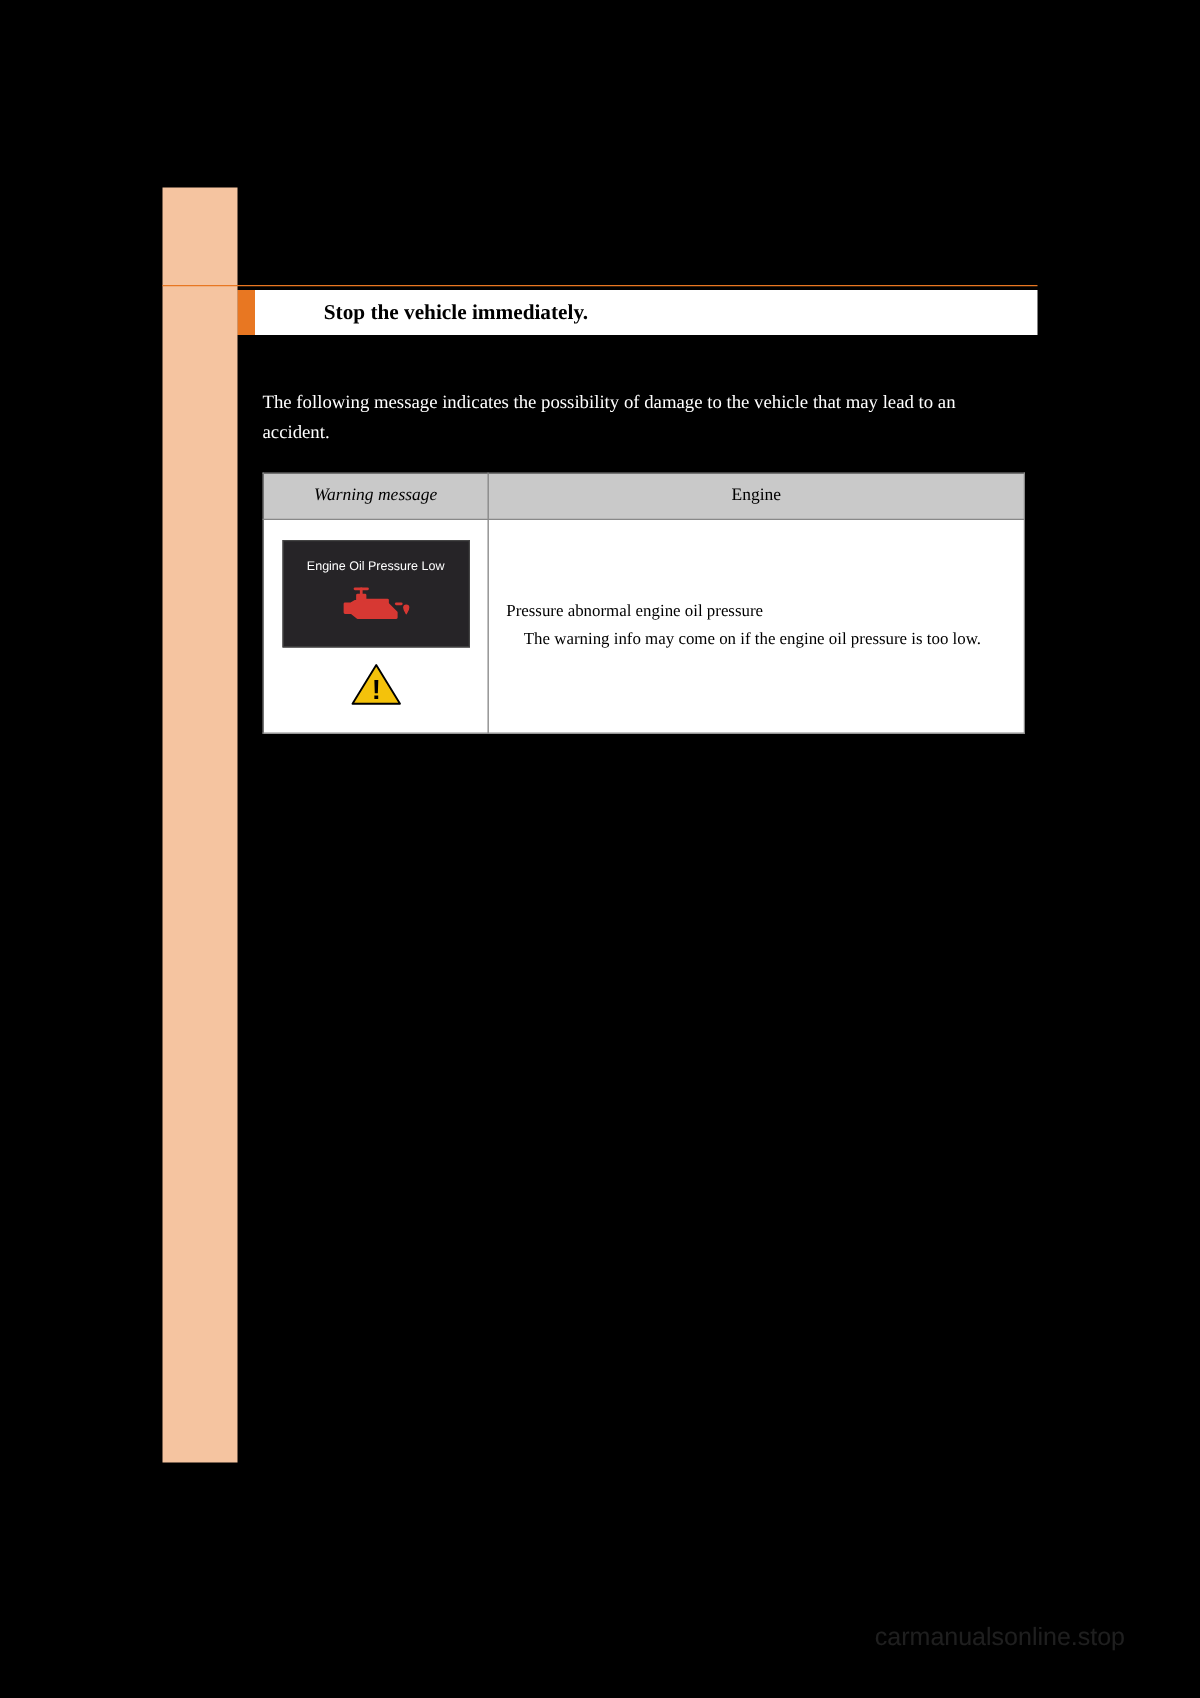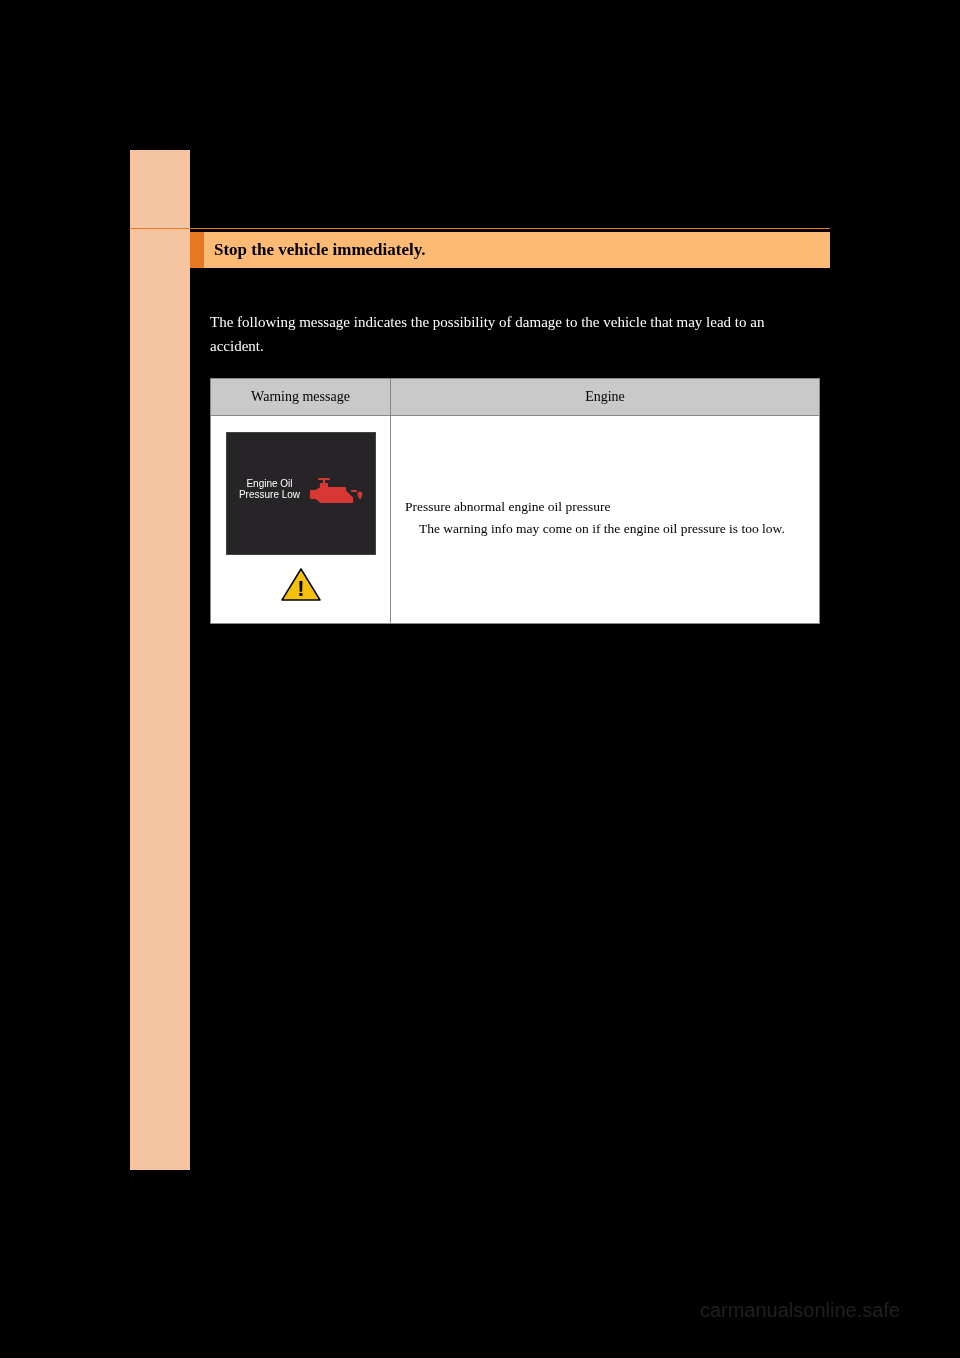--- a/index.html
+++ b/index.html
@@ -36,23 +36,24 @@
       width: 700px;
       height: 1px;
       background: #e87722;
     }
     .header-bar {
       position: absolute;
       top: 82px;
       left: 60px;
       width: 640px;
       height: 36px;
-      background: #fdba74;
+      background: #ffffff;
       display: flex;
       align-items: center;
+      gap: 45px;
     }
     .header-accent {
       width: 14px;
       height: 36px;
       background: #e87722;
     }
     .header-text {
       padding-left: 10px;
       font-size: 17px;
       font-weight: 600;
@@ -85,41 +86,42 @@
       background: #c9c9c9;
       color: #000;
       font-weight: normal;
       font-size: 14px;
       padding: 10px 8px;
       text-align: center;
       border: 1px solid #888;
     }
     th.col-msg {
       width: 180px;
+      font-style: italic;
     }
     td {
       background: #fff;
       border: 1px solid #888;
       padding: 16px 14px;
       vertical-align: middle;
       font-size: 13.5px;
       color: #000;
     }
     td.col-msg {
       text-align: center;
       width: 180px;
     }
     .display-screen {
       width: 150px;
-      height: 123px;
+      height: 86px;
       background: #262427;
       border: 1px solid #444;
       margin: 0 auto 12px auto;
       display: flex;
-      flex-direction: row;
+      flex-direction: column;
       align-items: center;
       justify-content: center;
       padding: 8px;
     }
     .display-text {
       color: #fff;
       font-family: Arial, sans-serif;
       font-size: 10px;
       margin-bottom: 10px;
     }
@@ -204,13 +206,13 @@
           <td>
             <span class="details-main">Pressure abnormal engine oil pressure</span>
             <span class="details-sub">The warning info may come on if the engine oil pressure is too low.</span>
           </td>
         </tr>
       </tbody>
     </table>
   </div>
 </div>
 
-<div class="watermark">carmanualsonline.safe</div>
+<div class="watermark">carmanualsonline.stop</div>
 
 </body></html>

